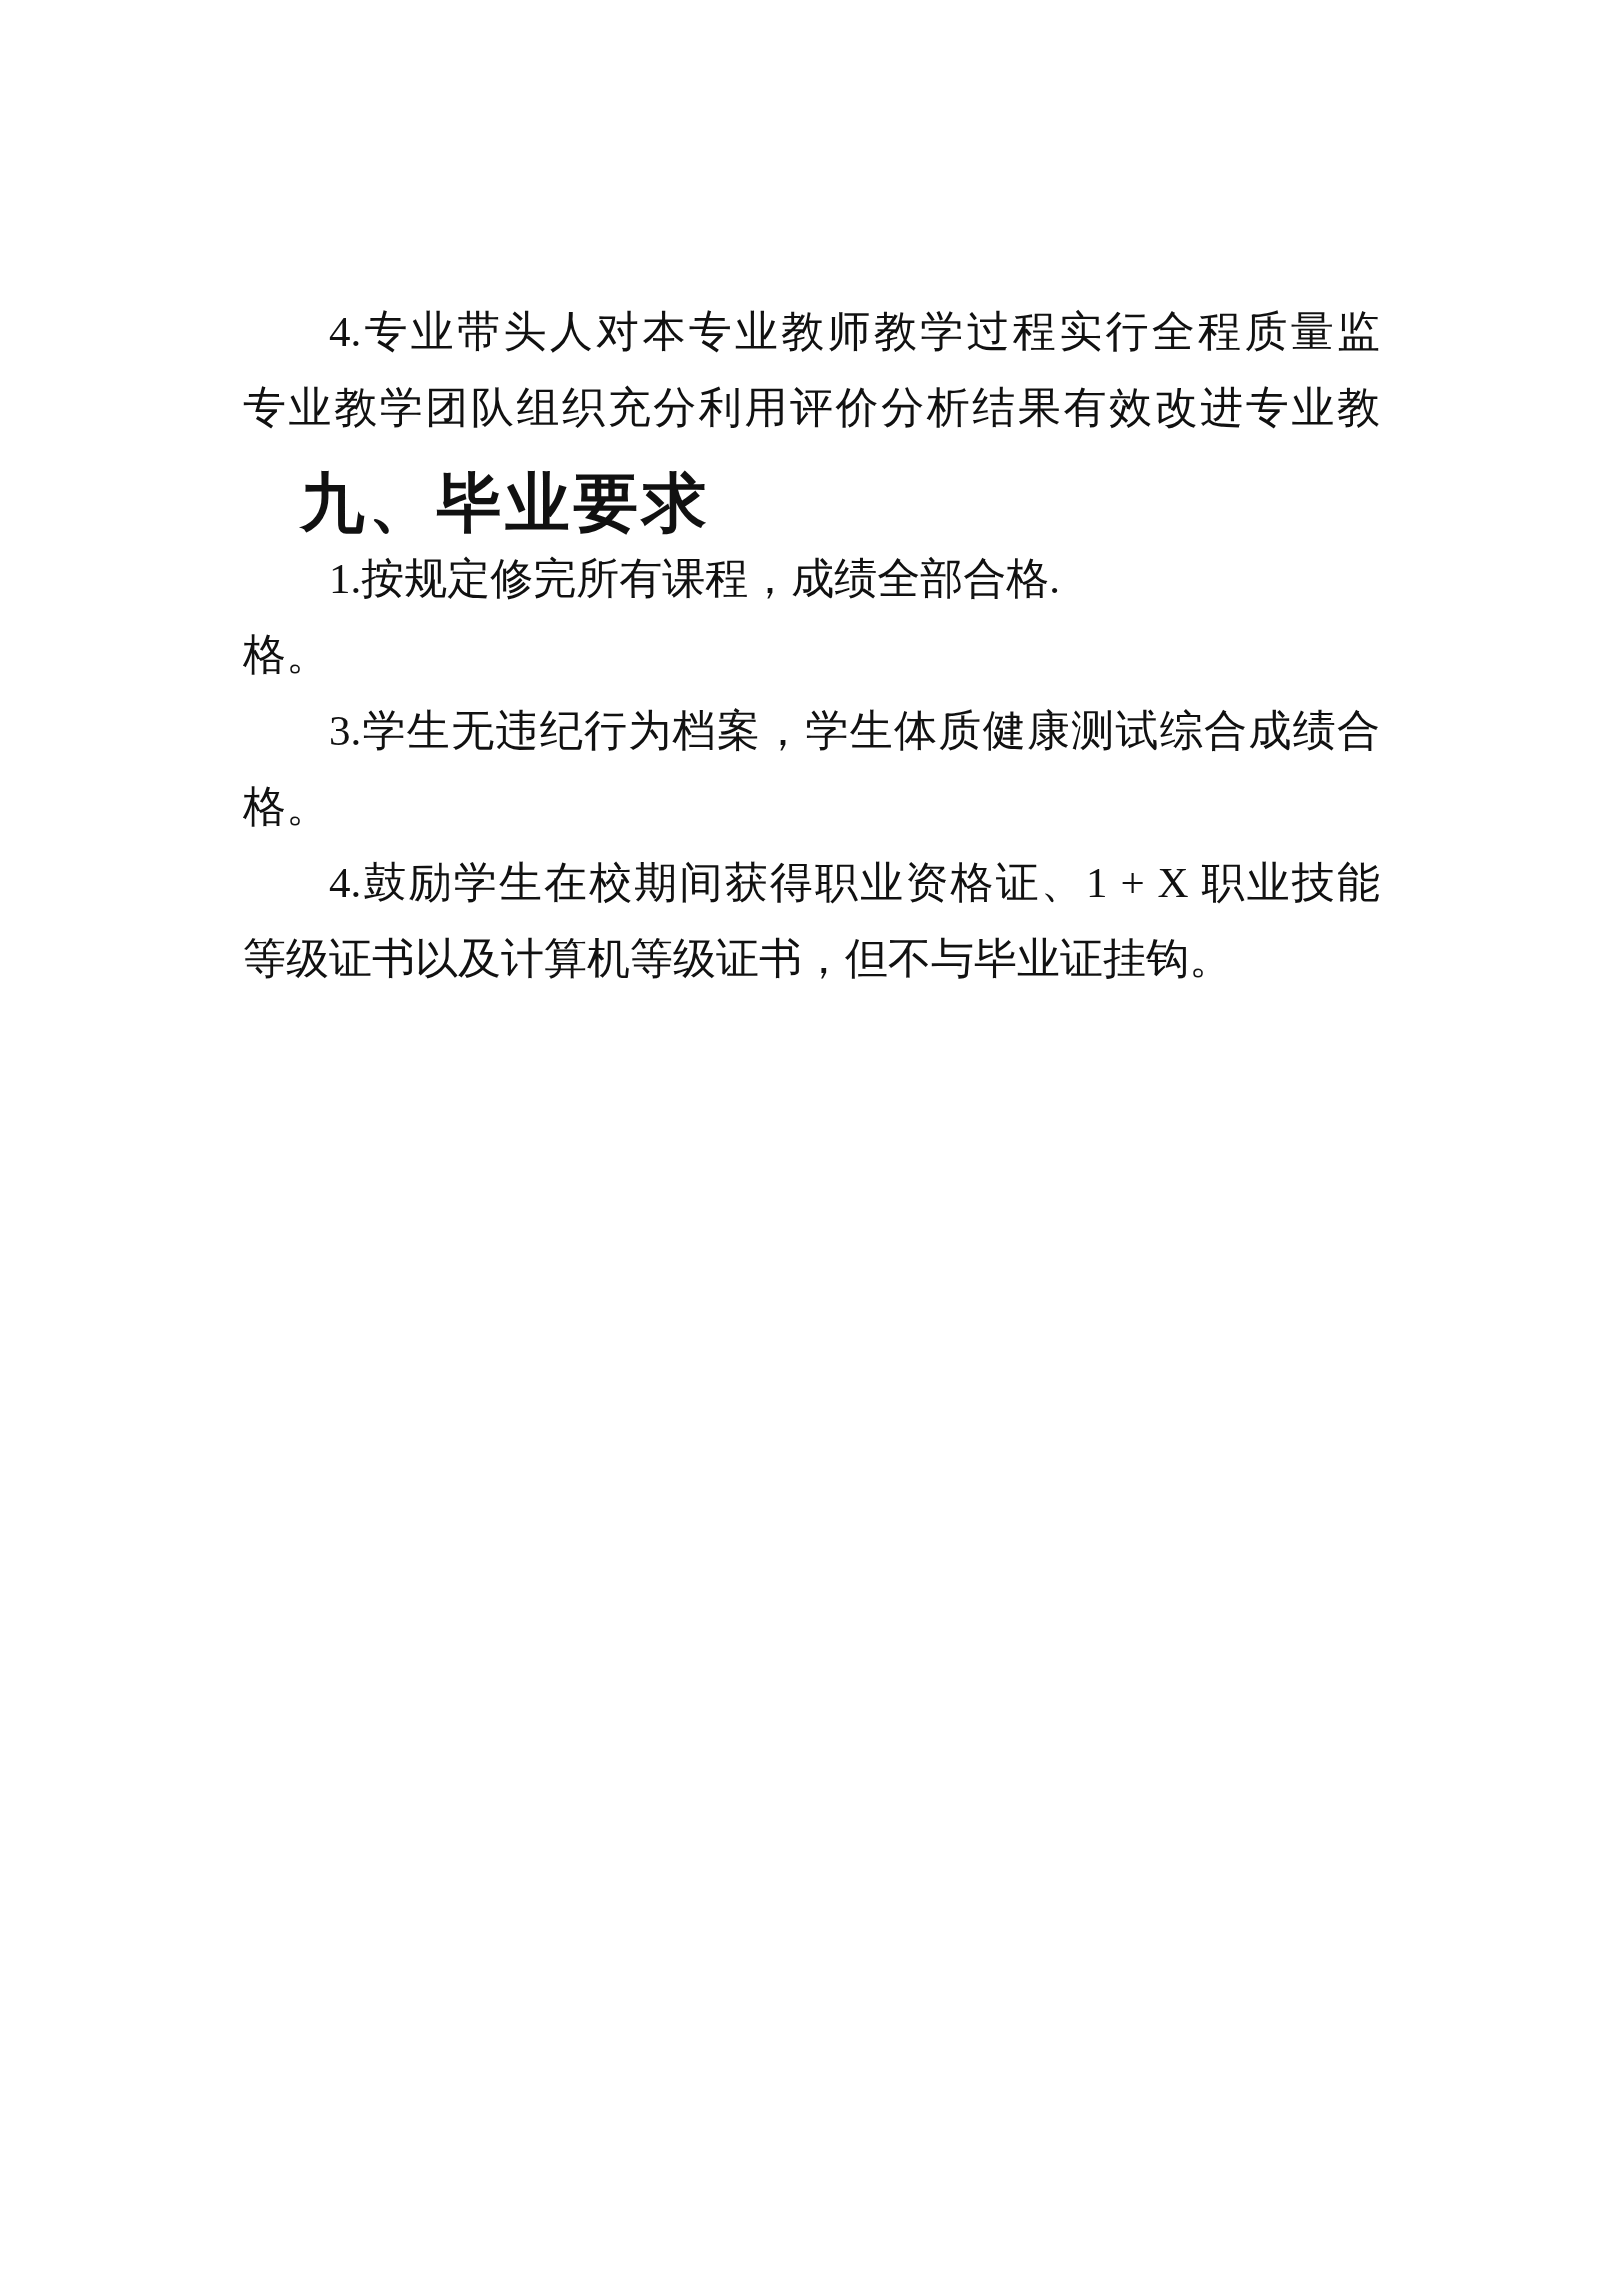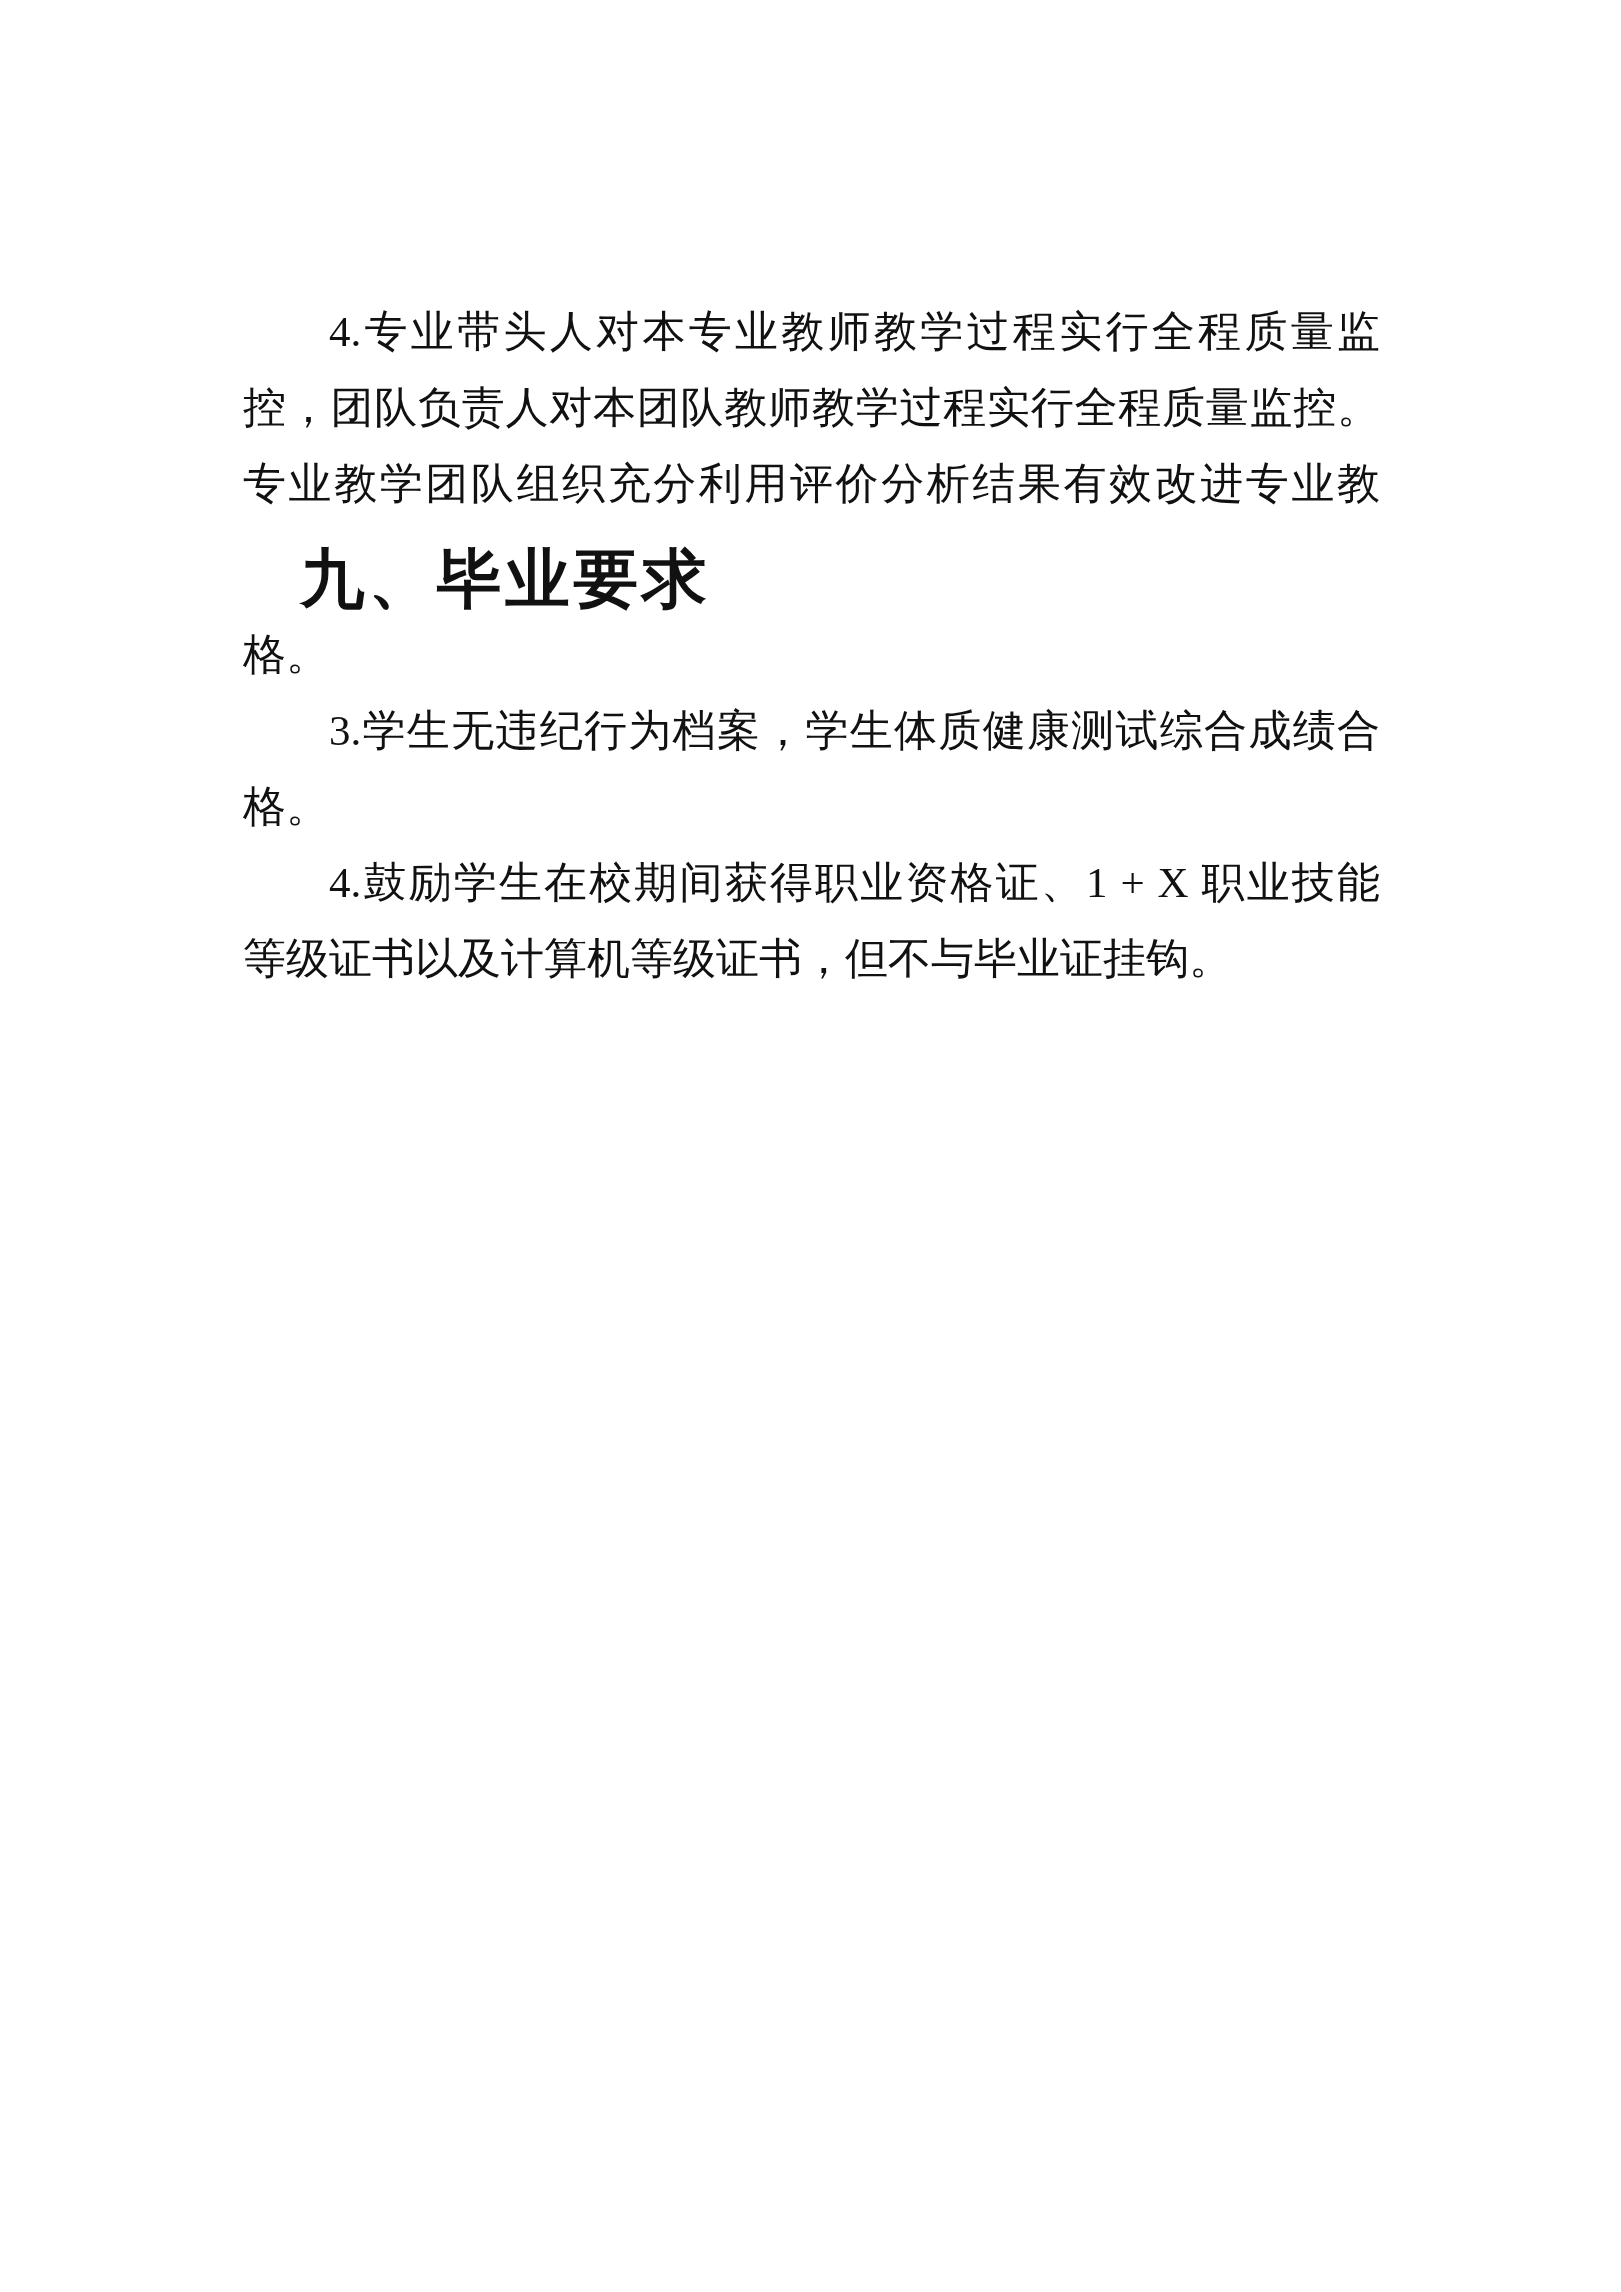--- a/index.html
+++ b/index.html
@@ -59,25 +59,25 @@
   }
 </style>
 </head>
 <body>
 
 <div class="page">
 
   <main class="text-block">
 
     <div class="line indent just">4.专业带头人对本专业教师教学过程实行全程质量监</div>
-    <div class="line just">控，团队负责人对本团队教师教学过程实行全程质量监控。</div>
     <div class="line just">专业教学团队组织充分利用评价分析结果有效改进专业教</div>
 
     <h2 class="line heading">九、毕业要求</h2>
 
+    <div class="line indent">1.按规定修完所有课程，成绩全部合格.</div>
 
     <div class="line">格。</div>
 
     <div class="line indent just">3.学生无违纪行为档案，学生体质健康测试综合成绩合</div>
     <div class="line">格。</div>
 
     <div class="line indent just">4.鼓励学生在校期间获得职业资格证、1 + X 职业技能</div>
     <div class="line">等级证书以及计算机等级证书，但不与毕业证挂钩。</div>
 
   </main>

